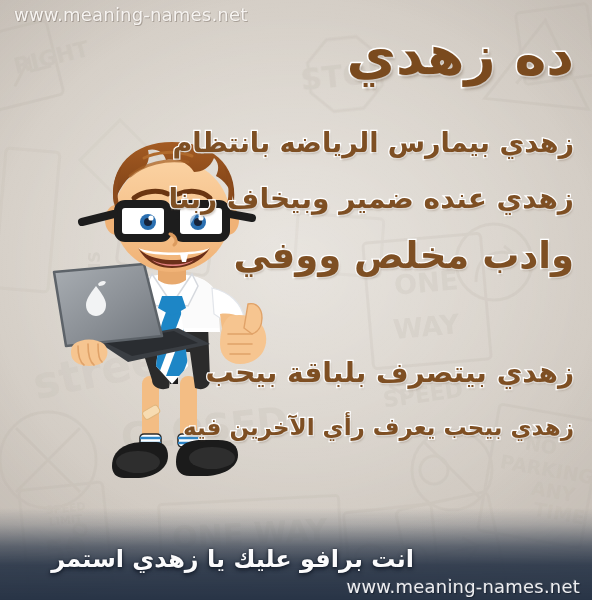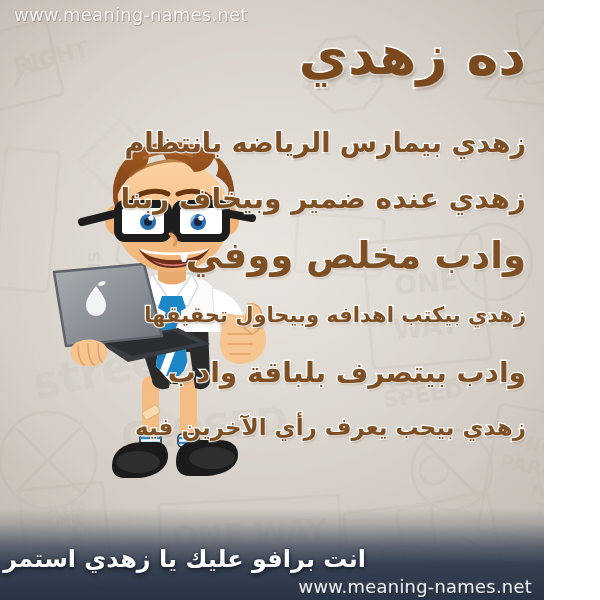--- a/index.html
+++ b/index.html
@@ -3,21 +3,21 @@
 <meta charset="utf-8">
 <title>meaning-names</title>
 <style>
   html, body {
     margin: 0;
     padding: 0;
     background: #ffffff;
   }
   #poster {
     position: relative;
-    width: 544px;
+    width: 592px;
     height: 600px;
     overflow: hidden;
     font-family: "DejaVu Sans", "Liberation Sans", sans-serif;
     background: #d8d2cb;
     user-select: none;
   }
 
   
   .bg-base {
     position: absolute;
@@ -363,21 +363,20 @@
     </svg>
   </div>
 
   <div class="watermark watermark-top">www.meaning-names.net</div>
 
   <div class="headline rtl">ده زهدي</div>
 
   <div class="trait t1 rtl">زهدي بيمارس الرياضه بانتظام</div>
   <div class="trait t2 rtl">زهدي عنده ضمير وبيخاف ربنا</div>
   <div class="trait t3 rtl">وادب مخلص ووفي</div>
-  <div class="trait t4 rtl">زهدي بيكتب اهدافه وبيحاول تحقيقها</div>
-  <div class="trait t5 rtl">وادب بيتصرف بلباقة وادب</div>
+  <div class="trait t5 rtl">زهدي بيتصرف بلباقة بيحب</div>
   <div class="trait t6 rtl">زهدي بيحب يعرف رأي الآخرين فيه</div>
 
   <div class="tagline rtl">انت برافو عليك يا زهدي استمر</div>
 
   <div class="watermark watermark-bottom">www.meaning-names.net</div>
 
 </div>
 
 </body></html>

